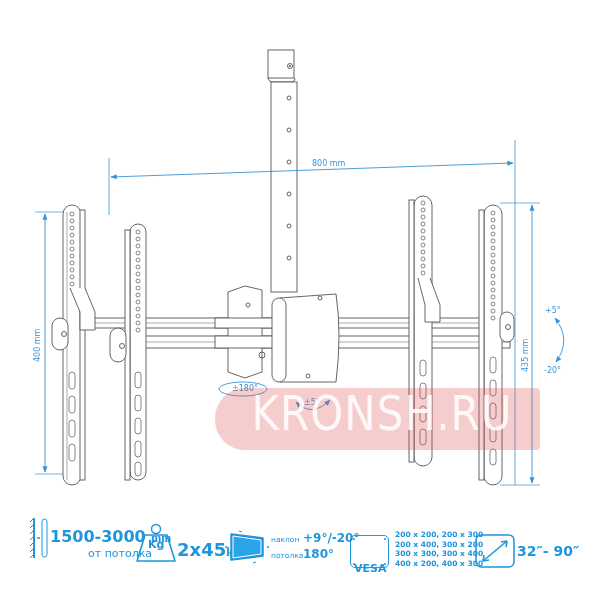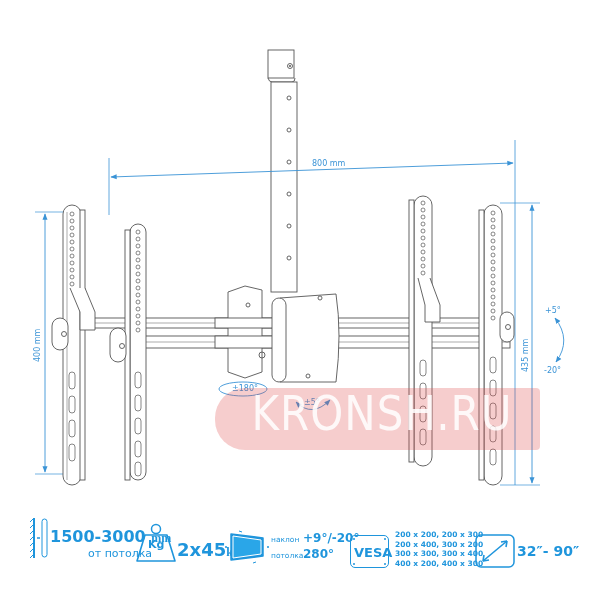--- a/index.html
+++ b/index.html
@@ -232,28 +232,28 @@
     <path d="M8 4 L40 8 L40 26 L8 30 Z" fill="#1f95dc" stroke="#1f95dc" stroke-width="1.5" stroke-linejoin="round"></path>
     <path d="M10 6 L38 10 L38 24 L10 28 Z" fill="#2aa6e8" stroke="#fff" stroke-width="1"></path>
     <circle cx="3" cy="17" r="1" fill="#1f95dc"></circle>
       <circle cx="45" cy="17" r="1" fill="#1f95dc"></circle>
     <path d="M16 1 L19 2" stroke="#1f95dc"></path>
       <path d="M30 33 L33 32" stroke="#1f95dc"></path>
   </svg>
   <div class="spec label-sm" style="left:271px;top:30px">наклон</div>
   <div class="spec" style="left:303px;top:26px;font-size:12px">+9°/-20°</div>
   <div class="spec label-sm" style="left:271px;top:46px">потолка</div>
-  <div class="spec" style="left:303px;top:42px;font-size:12px">280°</div>
+  <div class="spec" style="left:303px;top:42px;font-size:12px">180°</div>
 
   <div style="position:absolute;left:350px;top:30px;width:37px;height:31px;border:1.5px solid #1f95dc;border-radius:5px">
     <span style="position:absolute;left:2px;top:2px;width:2px;height:2px;background:#1f95dc;border-radius:1px"></span>
     <span style="position:absolute;right:2px;top:2px;width:2px;height:2px;background:#1f95dc;border-radius:1px"></span>
     <span style="position:absolute;left:2px;bottom:2px;width:2px;height:2px;background:#1f95dc;border-radius:1px"></span>
     <span style="position:absolute;right:2px;bottom:2px;width:2px;height:2px;background:#1f95dc;border-radius:1px"></span>
-    <div class="spec" style="left:3px;top:9px;font-size:13px">VESA</div>
+    <div class="spec" style="left:3px;top:26px;font-size:11px">VESA</div>
   </div>
   <div class="spec vesa-list" style="left:395px;top:25px">
     <div>200 x 200, 200 x 300</div>
     <div>200 x 400, 300 x 200</div>
     <div>300 x 300, 300 x 400</div>
     <div>400 x 200, 400 x 300</div>
   </div>
 
   <svg style="position:absolute;left:475px;top:29px" width="40" height="34">
     <rect x="1" y="1" width="38" height="32" rx="5" fill="none" stroke="#1f95dc" stroke-width="1.5"></rect>

